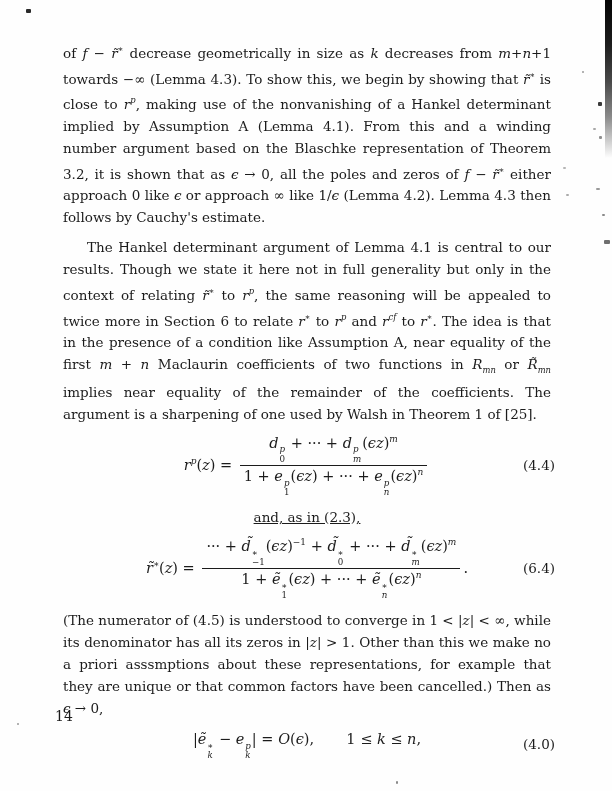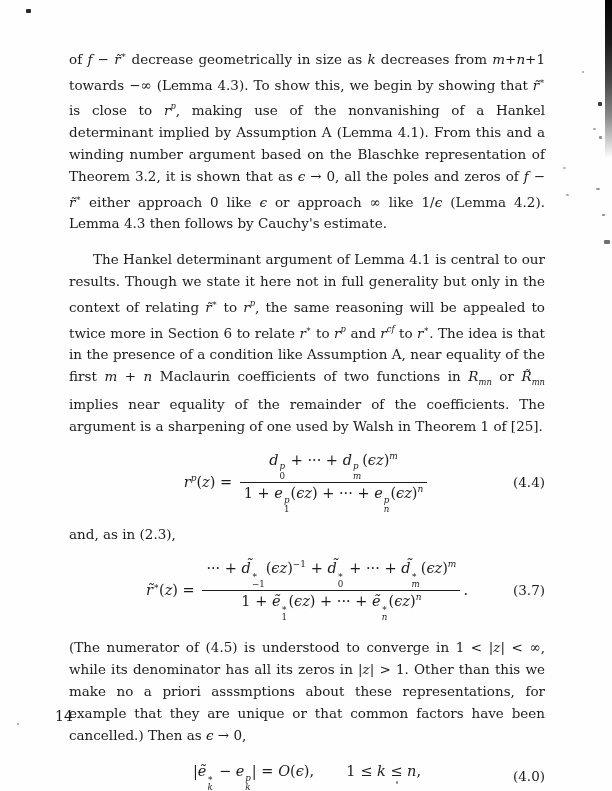--- a/index.html
+++ b/index.html
@@ -12,40 +12,40 @@
     color:#1b1b1b;
     box-sizing:border-box;
   }
   .content{
     position:absolute;
     left:55px; top:30px;
     width:504px;
     font-size:13.5px;
     line-height:22px;
   }
-  p{margin:14px;text-align:justify;}
+  p{margin:8px;text-align:justify;}
   .indent{text-indent:24px;}
   .mt{margin-top:13px;}
-  .plainline{text-align:left;margin-top:4px;}
+  .plainline{text-align:center;margin-top:4px;text-decoration:underline;}
   b{font-weight:bold;}
   i{font-style:italic;}
 
   
   .eqrow{
     position:relative;
     display:flex;
     justify-content:center;
     align-items:center;
     margin:9px 0;
     font-size:14.5px;
     min-height:26px;
   }
   .eqtag{
     position:absolute;
-    right:14px; top:50%;
+    right:4px; top:50%;
     transform:translateY(-50%);
     font-size:13.5px;
   }
   .frac{display:inline-block;vertical-align:middle;text-align:center;margin:0 3px;line-height:1.25;}
   .fnum{display:block;padding:0 4px 1px;border-bottom:1.3px solid #1b1b1b;}
   .fden{display:block;padding:1px 4px 0;}
   sup{font-size:0.62em;}
   sub{font-size:0.62em;}
   
   .ss{
@@ -115,21 +115,21 @@
               </span> + ··· + <i>d̃</i><span class="ss">
                 <span class="st">∗</span>
                 <span class="sb"><i>m</i></span>
               </span>(<i>ϵz</i>)<sup><i>m</i></sup></span><span class="fden">1 + <i>ẽ</i><span class="ss">
                 <span class="st">∗</span>
                 <span class="sb">1</span>
               </span>(<i>ϵz</i>) + ··· + <i>ẽ</i><span class="ss">
                 <span class="st">∗</span>
                 <span class="sb"><i>n</i></span>
               </span>(<i>ϵz</i>)<sup><i>n</i></sup></span></span>.</span>
-      <span class="eqtag">(3.7)</span>
+      <span class="eqtag">(6.4)</span>
     </div>
 
     <p>(The numerator of (4.5) is understood to converge in 1 &lt; |<i>z</i>| &lt; ∞, while its denominator has all its zeros in |<i>z</i>| &gt; 1. Other than this we make no a priori asssmptions about these representations, for example that they are unique or that common factors have been cancelled.) Then as <i>ϵ</i> → 0,</p>
 
     <div class="eqrow">
       <span>|<i>ẽ</i><span class="ss">
             <span class="st">∗</span>
             <span class="sb"><i>k</i></span>
           </span> − <i>e</i><span class="ss">
             <span class="st"><i>p</i></span>

